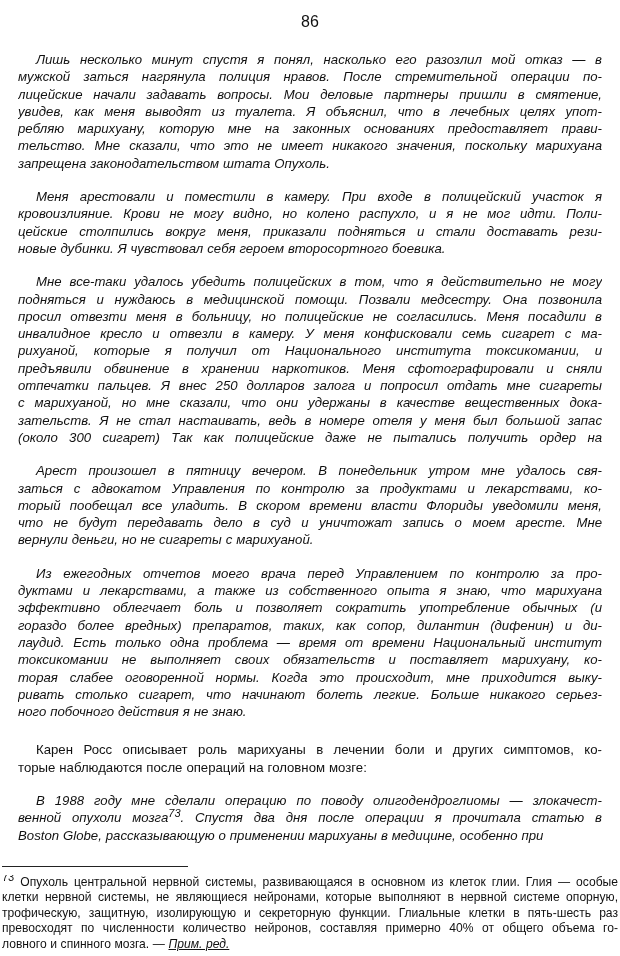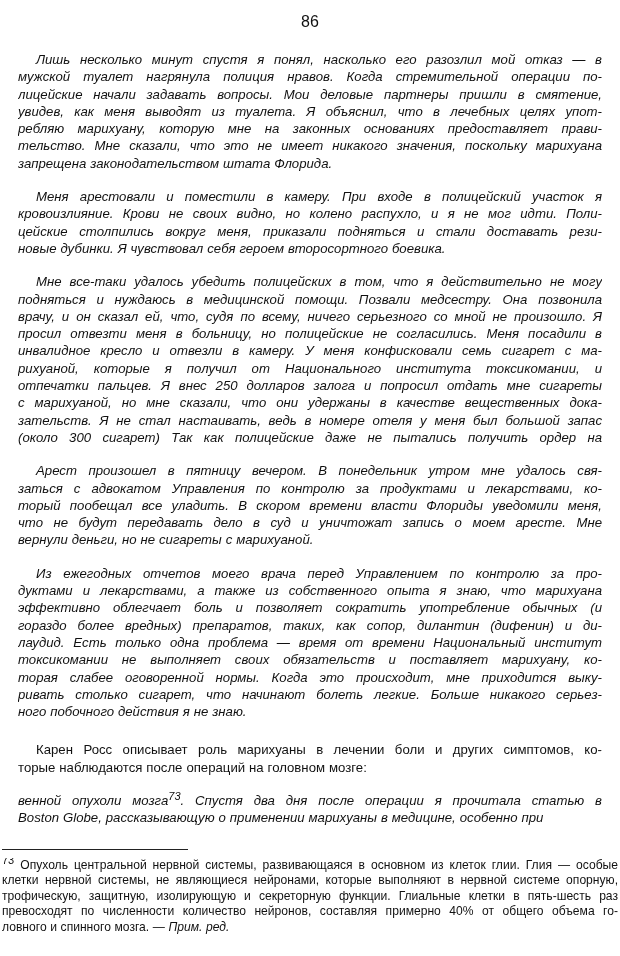--- a/index.html
+++ b/index.html
@@ -58,51 +58,51 @@
     border: none;
     border-top: 1.5px solid #222222;
     margin: 22px 0 8px 0;
   }
   .footnote {
     font-size: 12.1px;
     line-height: 15.5px;
     font-style: normal;
   }
   .footnote .line { height: 15.5px; }
-  .footnote i { font-style: italic; }
+  .footnote i { font-style: italic; text-decoration: underline; }
 </style>
 </head>
 <body>
 
 <div class="page">
   <div class="page-number">86</div>
 
   <div class="body-text">
       <div class="para quote">
         <div class="line first">Лишь несколько минут спустя я понял, насколько его разозлил мой отказ — в</div>
-        <div class="line">мужской туалет нагрянула полиция нравов. Когда стремительной операции по-</div>
+        <div class="line">мужской заться нагрянула полиция нравов. После стремительной операции по-</div>
         <div class="line">лицейские начали задавать вопросы. Мои деловые партнеры пришли в смятение,</div>
         <div class="line">увидев, как меня выводят из туалета. Я объяснил, что в лечебных целях упот-</div>
         <div class="line">ребляю марихуану, которую мне на законных основаниях предоставляет прави-</div>
         <div class="line">тельство. Мне сказали, что это не имеет никакого значения, поскольку марихуана</div>
-        <div class="line last">запрещена законодательством штата Флорида.</div>
+        <div class="line last">запрещена законодательством штата Опухоль.</div>
       </div>
       <div class="para quote">
         <div class="line first">Меня арестовали и поместили в камеру. При входе в полицейский участок я</div>
-        <div class="line">кровоизлияние. Крови не своих видно, но колено распухло, и я не мог идти. Поли-</div>
+        <div class="line">кровоизлияние. Крови не могу видно, но колено распухло, и я не мог идти. Поли-</div>
         <div class="line">цейские столпились вокруг меня, приказали подняться и стали доставать рези-</div>
         <div class="line last">новые дубинки. Я чувствовал себя героем второсортного боевика.</div>
       </div>
       <div class="para quote">
         <div class="line first">Мне все-таки удалось убедить полицейских в том, что я действительно не могу</div>
         <div class="line">подняться и нуждаюсь в медицинской помощи. Позвали медсестру. Она позвонила</div>
-        <div class="line">врачу, и он сказал ей, что, судя по всему, ничего серьезного со мной не произошло. Я</div>
         <div class="line">просил отвезти меня в больницу, но полицейские не согласились. Меня посадили в</div>
         <div class="line">инвалидное кресло и отвезли в камеру. У меня конфисковали семь сигарет с ма-</div>
         <div class="line">рихуаной, которые я получил от Национального института токсикомании, и</div>
+        <div class="line">предъявили обвинение в хранении наркотиков. Меня сфотографировали и сняли</div>
         <div class="line">отпечатки пальцев. Я внес 250 долларов залога и попросил отдать мне сигареты</div>
         <div class="line">с марихуаной, но мне сказали, что они удержаны в качестве вещественных дока-</div>
         <div class="line">зательств. Я не стал настаивать, ведь в номере отеля у меня был большой запас</div>
         <div class="line">(около 300 сигарет) Так как полицейские даже не пытались получить ордер на</div>
       </div>
       <div class="para quote">
         <div class="line first">Арест произошел в пятницу вечером. В понедельник утром мне удалось свя-</div>
         <div class="line">заться с адвокатом Управления по контролю за продуктами и лекарствами, ко-</div>
         <div class="line">торый пообещал все уладить. В скором времени власти Флориды уведомили меня,</div>
         <div class="line">что не будут передавать дело в суд и уничтожат запись о моем аресте. Мне</div>
@@ -117,20 +117,21 @@
         <div class="line">токсикомании не выполняет своих обязательств и поставляет марихуану, ко-</div>
         <div class="line">торая слабее оговоренной нормы. Когда это происходит, мне приходится выку-</div>
         <div class="line">ривать столько сигарет, что начинают болеть легкие. Больше никакого серьез-</div>
         <div class="line last">ного побочного действия я не знаю.</div>
       </div>
       <div class="para plain gap1">
         <div class="line first">Карен Росс описывает роль марихуаны в лечении боли и других симптомов, ко-</div>
         <div class="line last">торые наблюдаются после операций на головном мозге:</div>
       </div>
       <div class="para quote gap2">
+        <div class="line first">В 1988 году мне сделали операцию по поводу олигодендроглиомы — злокачест-</div>
         <div class="line">венной опухоли мозга<sup>73</sup>. Спустя два дня после операции я прочитала статью в</div>
         <div class="line last">Boston Globe, рассказывающую о применении марихуаны в медицине, особенно при</div>
       </div>
     </div>
 
   <hr class="footnote-rule">
 
   <div class="footnote">
       <div class="line"><sup>73</sup> Опухоль центральной нервной системы, развивающаяся в основном из клеток глии. Глия — особые</div>
       <div class="line">клетки нервной системы, не являющиеся нейронами, которые выполняют в нервной системе опорную,</div>

